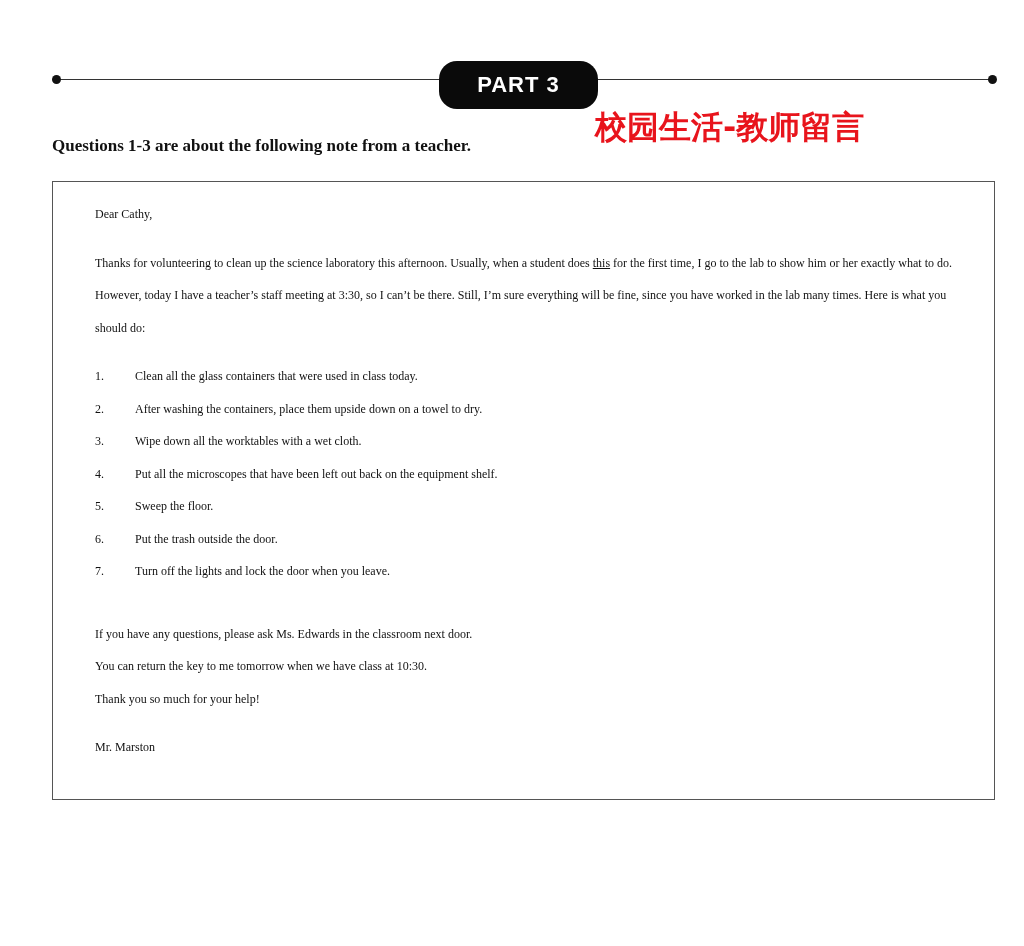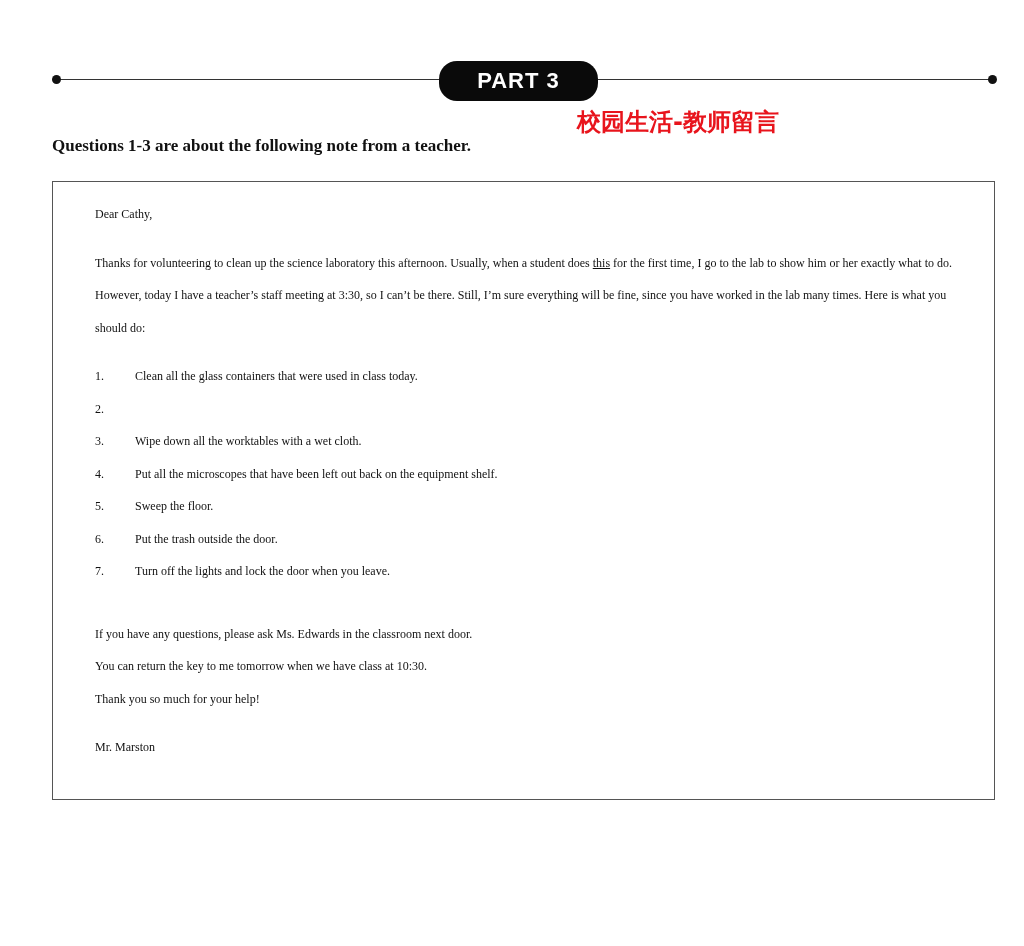--- a/index.html
+++ b/index.html
@@ -1,25 +1,25 @@
 <!DOCTYPE html>
 <html><head>
   <meta charset="utf-8">
   <style>
     html, body { margin: 0; padding: 0; background: #ffffff; }
     body { width: 1024px; height: 946px; position: relative; overflow: hidden; color: #111; }
     .rule { position: absolute; left: 56px; top: 79px; width: 938px; height: 1px; background: #333; }
     .rule-dot { position: absolute; top: 75px; width: 9px; height: 9px; border-radius: 50%; background: #111; }
     .rule-dot.left { left: 52px; }
     .rule-dot.right { left: 988px; }
-    .pill { position: absolute; left: 439px; top: 61px; width: 159px; height: 40px; border-radius: 18px; background: #0a0a0a; color: #fff;
+    .pill { position: absolute; left: 439px; top: 61px; width: 159px; height: 48px; border-radius: 18px; background: #0a0a0a; color: #fff;
       font-family: "Liberation Sans", sans-serif; font-weight: bold; font-size: 22px; letter-spacing: 1px;
       display: flex; align-items: center; justify-content: center; }
     .instruction { position: absolute; left: 52px; top: 136px; font-family: "Liberation Serif", serif; font-weight: bold; font-size: 17px; }
-    .cn-label { position: absolute; left: 577px; top: 106px; color: #e8141c; font-family: "DejaVu Sans", sans-serif; font-weight: bold; font-size: 24px; letter-spacing: 0px; }
+    .cn-label { position: absolute; left: 595px; top: 106px; color: #e8141c; font-family: "DejaVu Sans", sans-serif; font-weight: bold; font-size: 32px; letter-spacing: 0px; }
     .note-box { position: absolute; left: 52px; top: 181px; width: 943px; height: 619px; border: 1px solid #555; box-sizing: border-box; }
     .note { position: absolute; left: 95px; top: 198px; width: 880px; font-family: "Liberation Serif", serif; font-size: 12px; line-height: 32.5px; }
     .note p { margin: 0; }
     .greeting { margin-bottom: 16px !important; }
     .body-para { margin-bottom: 16px !important; }
     .u { text-decoration: underline; }
     ol { list-style: none; margin: 0 0 16px 0; padding: 0; }
     ol li { display: flex; }
     .num { width: 40px; flex: none; }
     .closing p { margin: 0; }
@@ -41,20 +41,21 @@
 <div class="note">
   <p class="greeting">Dear Cathy,</p>
   <p class="body-para"><span>Thanks for volunteering to clean up the science laboratory this afternoon. Usually, when a student does </span><span class="u">this</span><span> for the first time, I go to the lab to show him or her exactly what to do. However, today I have a teacher’s staff meeting at 3:30, so I can’t be there. Still, I’m sure everything will be fine, since you have worked in the lab many times. Here is what you should do:</span></p>
   <ol>
     <li>
         <span class="num">1.</span>
         <span>Clean all the glass containers that were used in class today.</span>
       </li>
     <li>
         <span class="num">2.</span>
+        <span>After washing the containers, place them upside down on a towel to dry.</span>
       </li>
     <li>
         <span class="num">3.</span>
         <span>Wipe down all the worktables with a wet cloth.</span>
       </li>
     <li>
         <span class="num">4.</span>
         <span>Put all the microscopes that have been left out back on the equipment shelf.</span>
       </li>
     <li>

